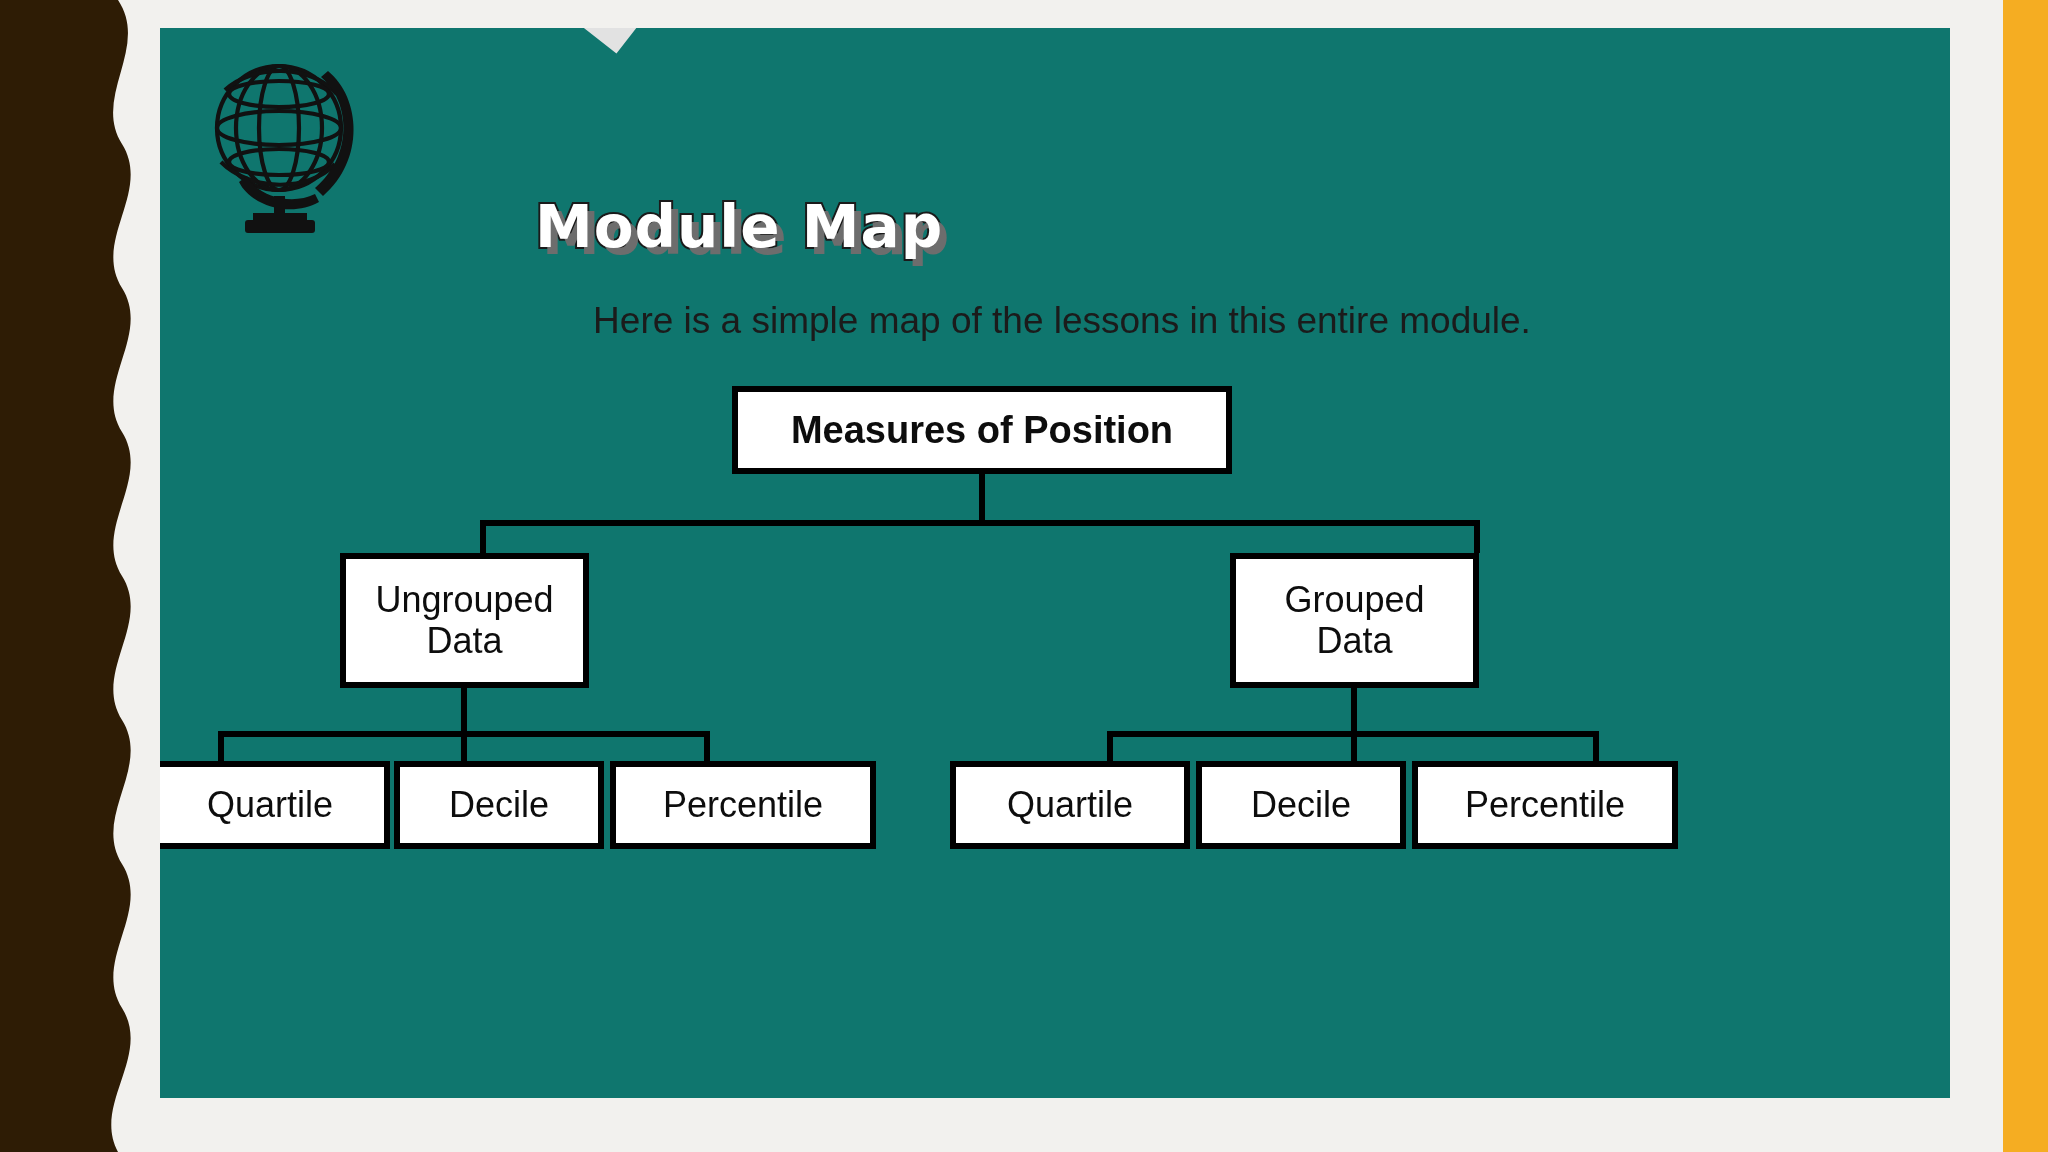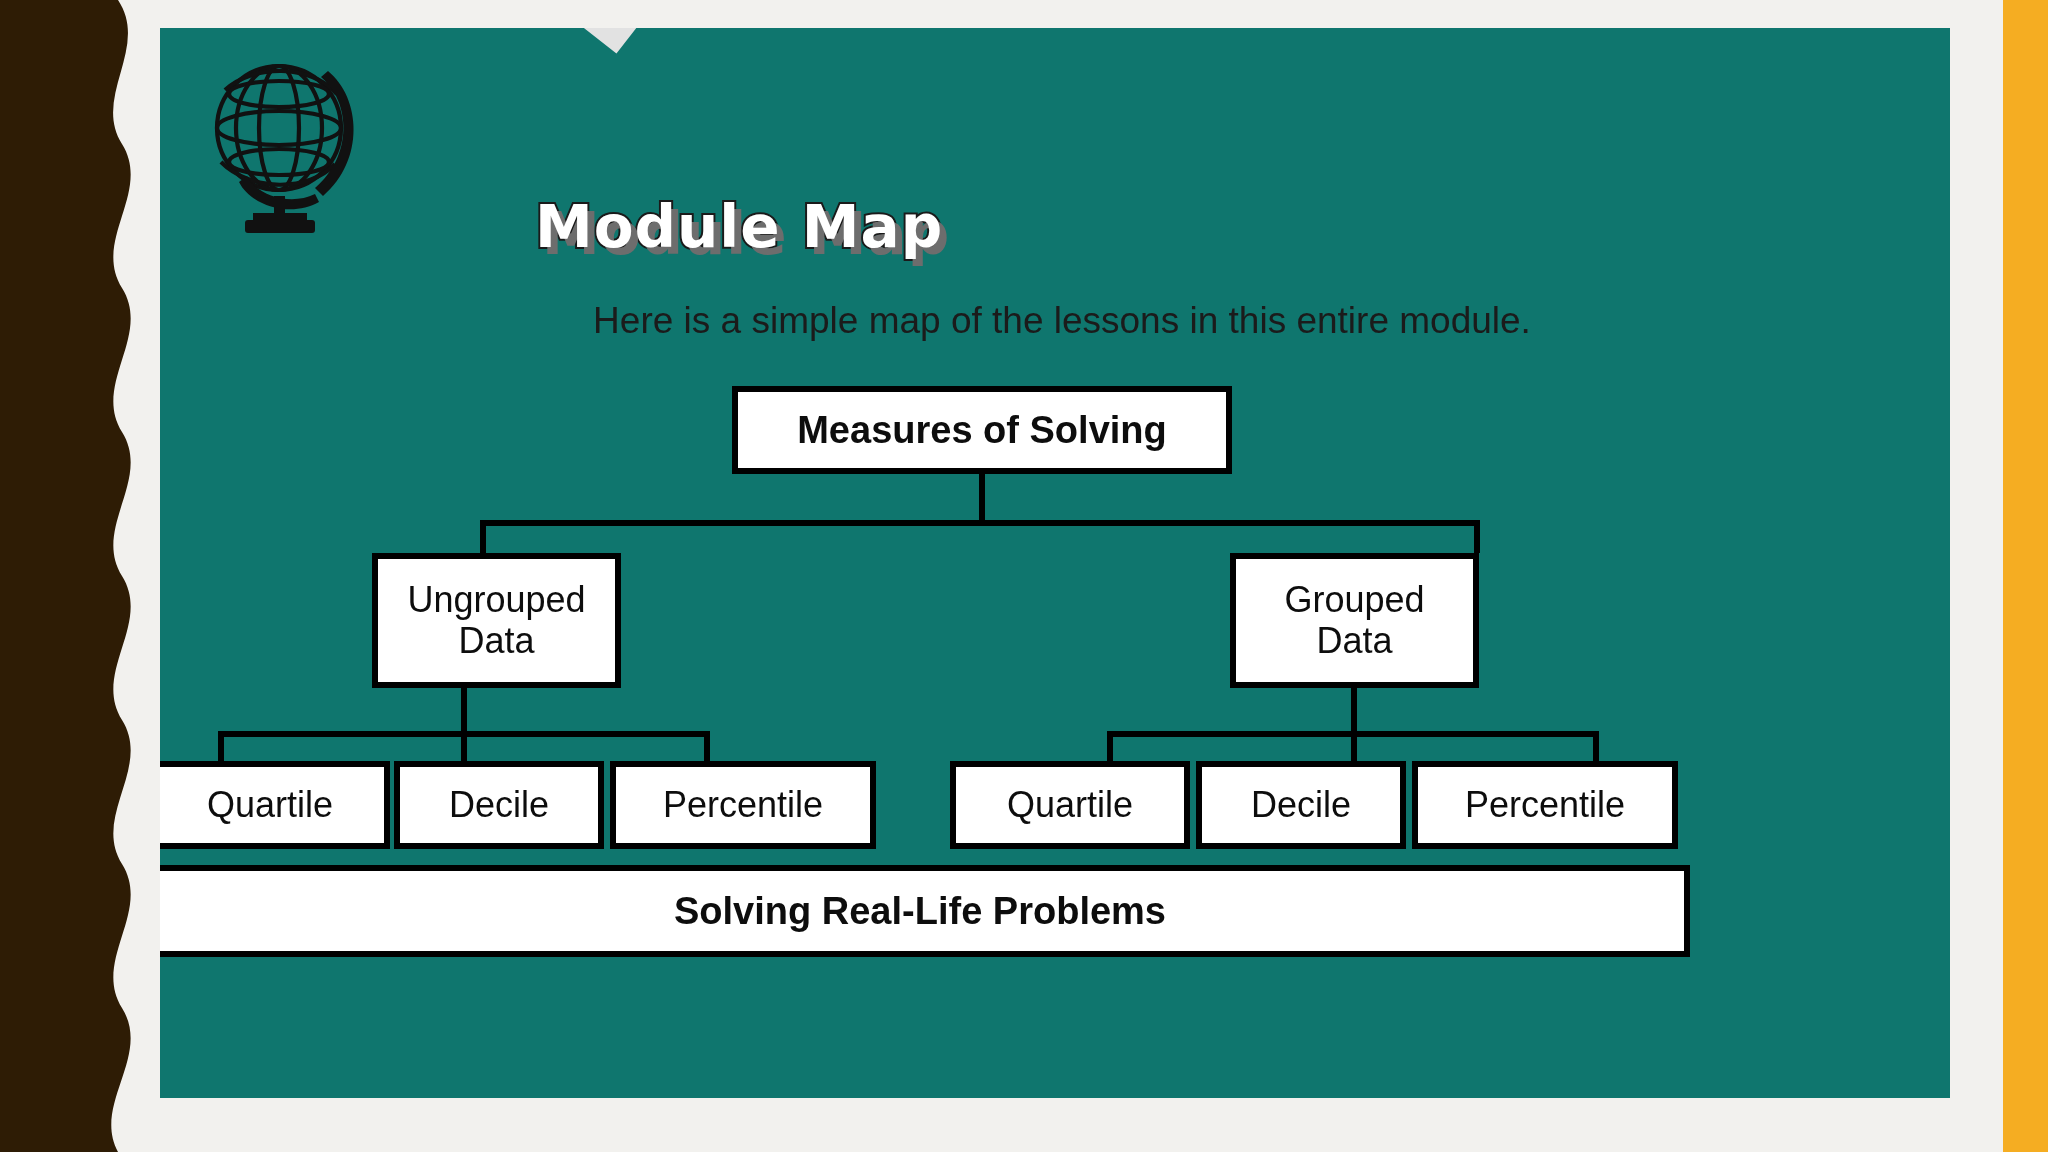--- a/index.html
+++ b/index.html
@@ -153,30 +153,30 @@
           <rect x="50" y="170" width="70" height="13" rx="3" fill="#111111"></rect>
         </svg>
 
         <div id="module-map-title">Module Map</div>
       </div>
 
       <div id="intro-text">Here is a simple map of the lessons in this entire module.</div>
 
       <div id="diagram">
 
-        <div class="node root" style="left:572px; top:358px; width:500px; height:88px;">Measures of Solving</div>
+        <div class="node root" style="left:572px; top:358px; width:500px; height:88px;">Measures of Position</div>
 
         <div class="connector" style="left:819px; top:446px; width:6px; height:46px;"></div>
 
         <div class="connector" style="left:320px; top:492px; width:1000px; height:6px;"></div>
 
         <div class="connector" style="left:320px; top:492px; width:6px; height:33px;"></div>
         <div class="connector" style="left:1314px; top:492px; width:6px; height:33px;"></div>
 
-        <div class="node level2" style="left:180px; top:525px; width:249px; height:135px; flex-direction:column;margin-left:32px;">
+        <div class="node level2" style="left:180px; top:525px; width:249px; height:135px; flex-direction:column;">
           <span>Ungrouped</span>
           <span>Data</span>
         </div>
 
         <div class="node level2" style="left:1070px; top:525px; width:249px; height:135px; flex-direction:column;">
           <span>Grouped</span>
           <span>Data</span>
         </div>
 
         <div class="connector" style="left:301px; top:660px; width:6px; height:43px;"></div>
@@ -192,18 +192,17 @@
         <div class="connector" style="left:1433px; top:703px; width:6px; height:30px;"></div>
 
         <div class="node leaf" style="left:-10px; top:733px; width:240px; height:88px;">Quartile</div>
         <div class="node leaf" style="left:234px; top:733px; width:210px; height:88px;">Decile</div>
         <div class="node leaf" style="left:450px; top:733px; width:266px; height:88px;">Percentile</div>
 
         <div class="node leaf" style="left:790px; top:733px; width:240px; height:88px;">Quartile</div>
         <div class="node leaf" style="left:1036px; top:733px; width:210px; height:88px;">Decile</div>
         <div class="node leaf" style="left:1252px; top:733px; width:266px; height:88px;">Percentile</div>
 
-        <div class="node footer" style="left:-10px; top:837px; width:1540px; height:92px;">Solving Real-Life Problems</div>
 
       </div>
     </div>
   </div>
 </div>
 
 </body></html>

